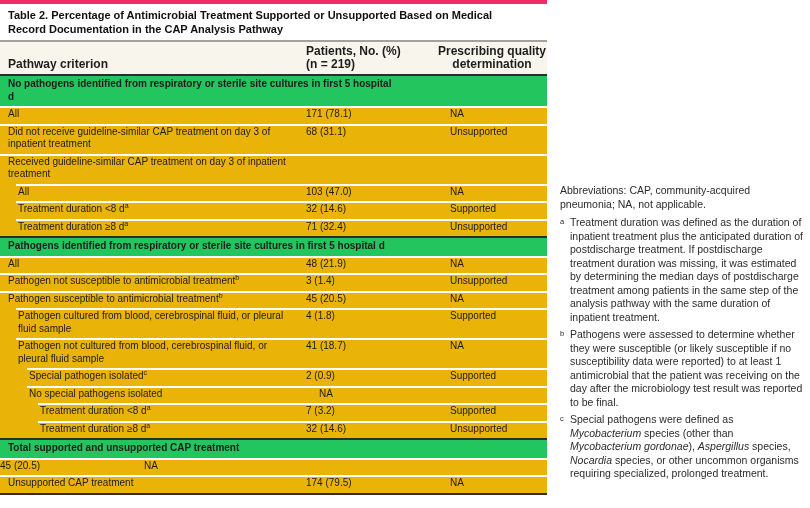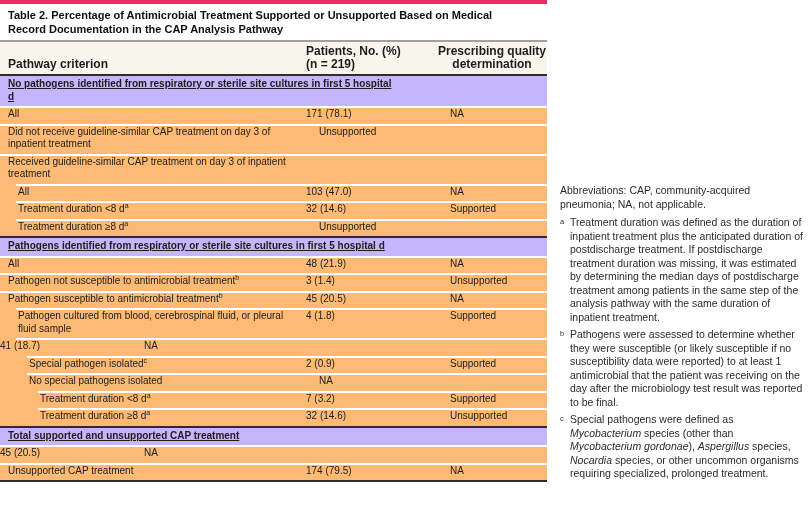--- a/index.html
+++ b/index.html
@@ -24,29 +24,28 @@
     background:#f7f5ec;
     border-bottom:2px solid #2d2d2d;
     padding:3px 0 4px 0;
   }
   .header-row .hcell { font-weight:bold; font-size:12px; line-height:12.5px; }
   .hc1 { width:306px; box-sizing:border-box; padding-left:8px; }
   .hc2 { width:131px; box-sizing:border-box; }
   .hc3 { flex:1; box-sizing:border-box;text-align:center; }
   .rows { }
   .row { display:flex; font-size:10px; line-height:12.5px; }
-  .row.data { background:#fdba74; position:relative; }
+  .row.data { background:#eab308; position:relative; }
   .row.data::before {
     content:""; position:absolute; top:0; height:2px;
     left:var(--ind,0); right:0; background:#ffffff;
   }
   .row.section {
-    background:#c4b5fd; border-top:2px solid #2d2d2d;
+    background:#22c55e; border-top:2px solid #2d2d2d;
     font-weight:bold;
-    text-decoration:underline;
   }
   .rows .row.section:first-child { border-top:none; }
   .row.section .scell {
     padding:2px 8px 3px 8px; max-width:400px; box-sizing:border-box;
   }
   .row .c1 { width:306px; box-sizing:border-box; padding:2px 10px 3px 8px; }
   .row.i1 .c1 { padding-left:18px; }
   .row.i2 .c1 { padding-left:29px; }
   .row.i3 .c1 { padding-left:40px; }
   .row .c2 { width:131px; box-sizing:border-box; padding:2px 4px 3px 0; }
@@ -90,39 +89,41 @@
         <div class="row section">
           <div class="scell">No pathogens identified from respiratory or sterile site cultures in first 5 hospital d</div>
         </div>
         <div class="row data i0" style="--ind: 0px;">
           <div class="c1">All</div>
           <div class="c2">171 (78.1)</div>
           <div class="c3">NA</div>
         </div>
         <div class="row data i0" style="--ind: 0px;">
           <div class="c1">Did not receive guideline-similar CAP treatment on day 3 of inpatient treatment</div>
+          <div class="c2">68 (31.1)</div>
           <div class="c3">Unsupported</div>
         </div>
         <div class="row data i0" style="--ind: 0px;">
           <div class="c1">Received guideline-similar CAP treatment on day 3 of inpatient treatment</div>
           <div class="c2"></div>
           <div class="c3"></div>
         </div>
         <div class="row data i1" style="--ind: 16px;">
           <div class="c1">All</div>
           <div class="c2">103 (47.0)</div>
           <div class="c3">NA</div>
         </div>
         <div class="row data i1" style="--ind: 16px;">
           <div class="c1">Treatment duration &lt;8 d<sup class="tn">a</sup></div>
           <div class="c2">32 (14.6)</div>
           <div class="c3">Supported</div>
         </div>
         <div class="row data i1" style="--ind: 16px;">
           <div class="c1">Treatment duration ≥8 d<sup class="tn">a</sup></div>
+          <div class="c2">71 (32.4)</div>
           <div class="c3">Unsupported</div>
         </div>
         <div class="row section">
           <div class="scell">Pathogens identified from respiratory or sterile site cultures in first 5 hospital d</div>
         </div>
         <div class="row data i0" style="--ind: 0px;">
           <div class="c1">All</div>
           <div class="c2">48 (21.9)</div>
           <div class="c3">NA</div>
         </div>
@@ -135,20 +136,21 @@
           <div class="c1">Pathogen susceptible to antimicrobial treatment<sup class="tn">b</sup></div>
           <div class="c2">45 (20.5)</div>
           <div class="c3">NA</div>
         </div>
         <div class="row data i1" style="--ind: 16px;">
           <div class="c1">Pathogen cultured from blood, cerebrospinal fluid, or pleural fluid sample</div>
           <div class="c2">4 (1.8)</div>
           <div class="c3">Supported</div>
         </div>
         <div class="row data i1" style="--ind: 16px;">
+          <div class="c1">Pathogen not cultured from blood, cerebrospinal fluid, or pleural fluid sample</div>
           <div class="c2">41 (18.7)</div>
           <div class="c3">NA</div>
         </div>
         <div class="row data i2" style="--ind: 27px;">
           <div class="c1">Special pathogen isolated<sup class="tn">c</sup></div>
           <div class="c2">2 (0.9)</div>
           <div class="c3">Supported</div>
         </div>
         <div class="row data i2" style="--ind: 27px;">
           <div class="c1">No special pathogens isolated</div>

